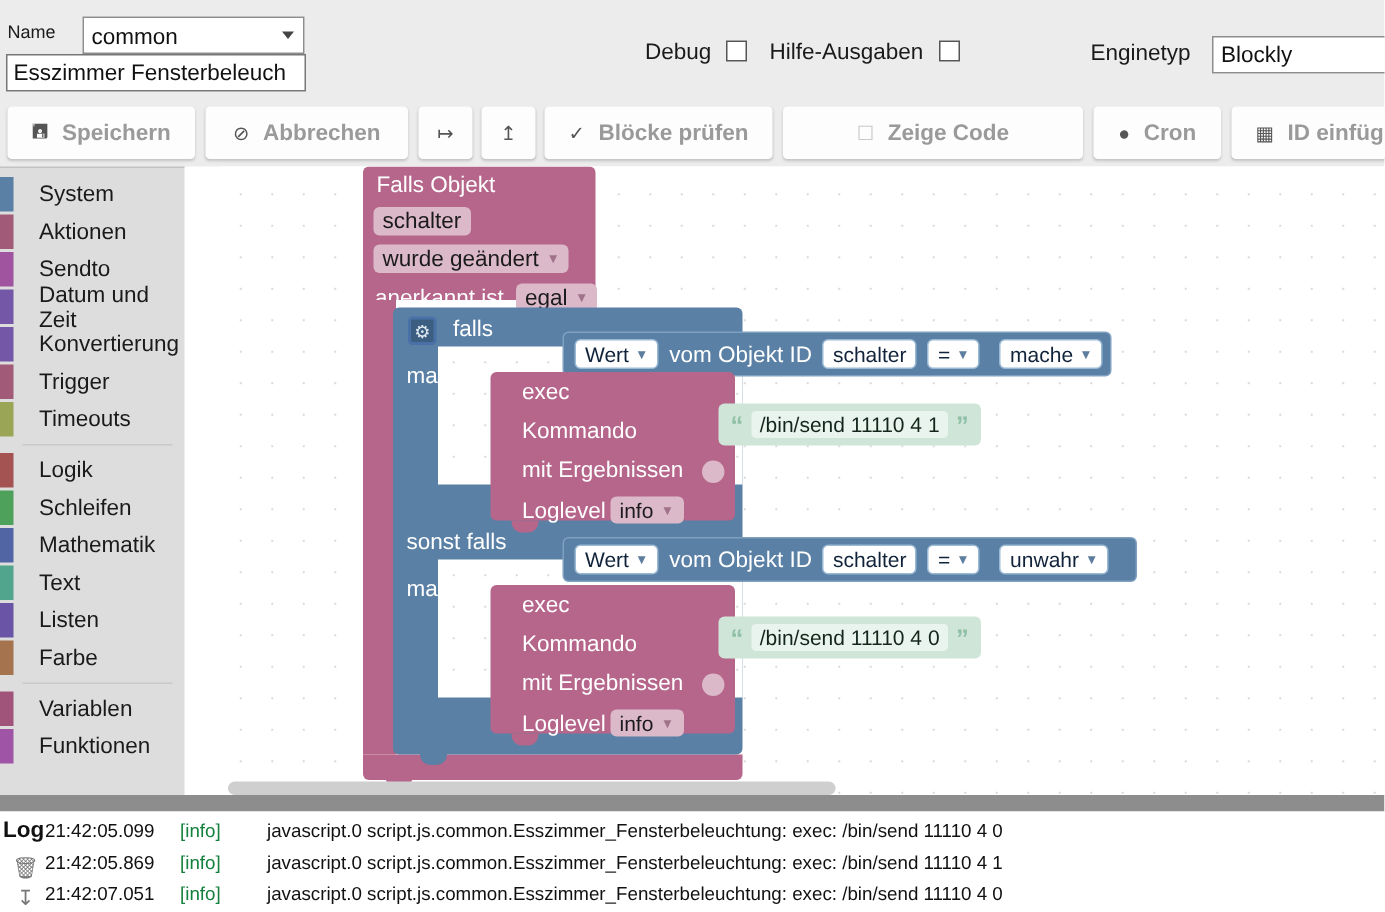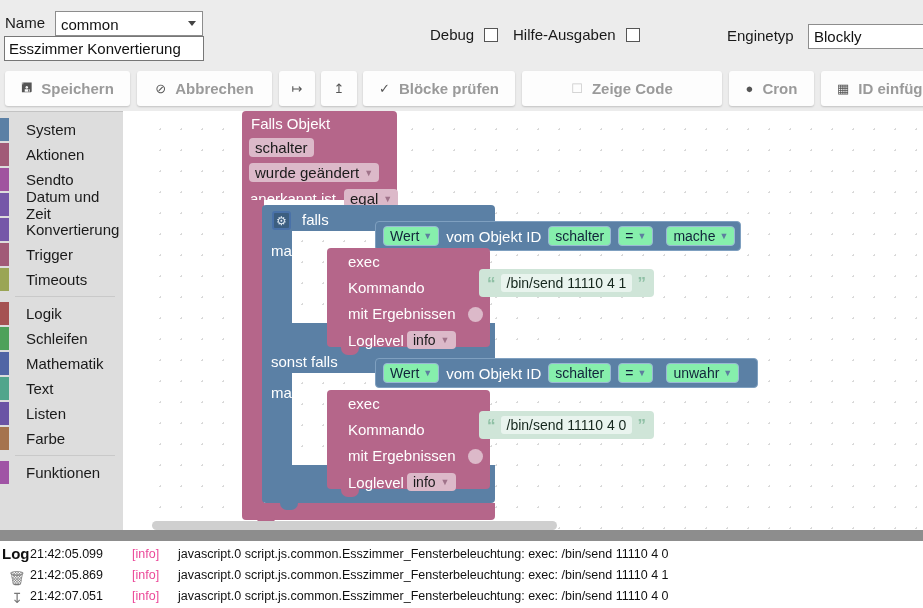--- a/index.html
+++ b/index.html
@@ -12,21 +12,21 @@
   }
   #app { position: relative; width: 923px; height: 608px; }
 
   
   .topbar {
     position: absolute; left: 0; top: 0; width: 923px; height: 66px;
     background: #ececec;
   }
   .name-label {
     position: absolute; left: 5px; top: 14px;
-    font-size: 15px; color: #1a1a1a;
+    font-size: 12px; color: #1a1a1a;
   }
   .name-select {
     position: absolute; left: 55px; top: 11px; width: 148px; height: 25px;
     background: #ffffff; border: 1px solid #8d8d8d;
     font-size: 15px; color: #111; padding: 2px 18px 8px 5px;
     line-height: 21px;
   }
   .name-select .chev {
     position: absolute; right: 6px; top: 9px;
     width: 0; height: 0;
@@ -155,21 +155,21 @@
   }
   .if-kw { position: absolute; font-size: 15px; color: #fff; }
 
   .cond-blk {
     position: absolute; background: #5b80a5; border: 1px solid #7fa0c0;
     border-radius: 4px; height: 30px;
     display: flex; align-items: center; gap: 7px; padding: 0 7px;
     font-size: 15px; color: #fff; white-space: nowrap;
   }
   .cond-fld {
-    background: #86efac; border: 1px solid #9ab9d4; border-radius: 4px;
+    background: #ffffff; border: 1px solid #9ab9d4; border-radius: 4px;
     color: #10233a; padding: 1px 6px; font-size: 14px;
   }
   .cond-fld .ddb { color: #5d7e9e; font-size: 9px; margin-left: 4px; vertical-align: 2px; }
 
   .exec-blk {
     position: absolute; background: #b5668a; border-radius: 4px;
     color: #fff; font-size: 15px; width: 163px; height: 99px;
   }
   .exec-blk .lab { position: absolute; left: 21px; }
   .exec-notch {
@@ -251,37 +251,37 @@
     position: absolute; left: 8px; width: 18px; height: 18px;
     color: #777; font-size: 14px; text-align: center; cursor: pointer;
   }
   #log-clear { top: 570px; }
   #log-down  { top: 590px; }
   .logrow {
     position: absolute; left: 0; height: 20px; font-size: 12.5px; color: #111;
     white-space: nowrap;
   }
   .logrow .ts   { position: absolute; left: 30px; }
-  .logrow .sev  { position: absolute; left: 132px; color: #ec4899; }
+  .logrow .sev  { position: absolute; left: 120px; color: #15803d; }
   .logrow .msg  { position: absolute; left: 178px; }
 </style>
 </head>
 <body>
 
 <div id="app">
 
   <div class="topbar">
     <span class="name-label">Name</span>
 
     <div class="name-select">
       <span>common</span>
       <span class="chev"></span>
     </div>
 
-    <div class="script-name">Esszimmer Konvertierung</div>
+    <div class="script-name">Esszimmer Fensterbeleuch</div>
 
     <div class="chk-group" id="debug-group">
       <span>Debug</span>
       <span class="box"></span>
     </div>
 
     <div class="chk-group" id="hilfe-group">
       <span>Hilfe-Ausgaben</span>
       <span class="box"></span>
     </div>
@@ -377,20 +377,24 @@
       <span class="sw" style="background:#6a54a5"></span>
       <span class="lbl">Listen</span>
     </div>
     <div class="cat">
       <span class="sw" style="background:#a5734e"></span>
       <span class="lbl">Farbe</span>
     </div>
 
     <div class="cat-sep"></div>
 
+    <div class="cat">
+      <span class="sw" style="background:#a1547a"></span>
+      <span class="lbl">Variablen</span>
+    </div>
     <div class="cat">
       <span class="sw" style="background:#a054a5"></span>
       <span class="lbl">Funktionen</span>
     </div>
   </div>
 
   <div class="workspace">
 
     <div class="blk trigger-blk">
       <span class="t-title">Falls Objekt</span>

